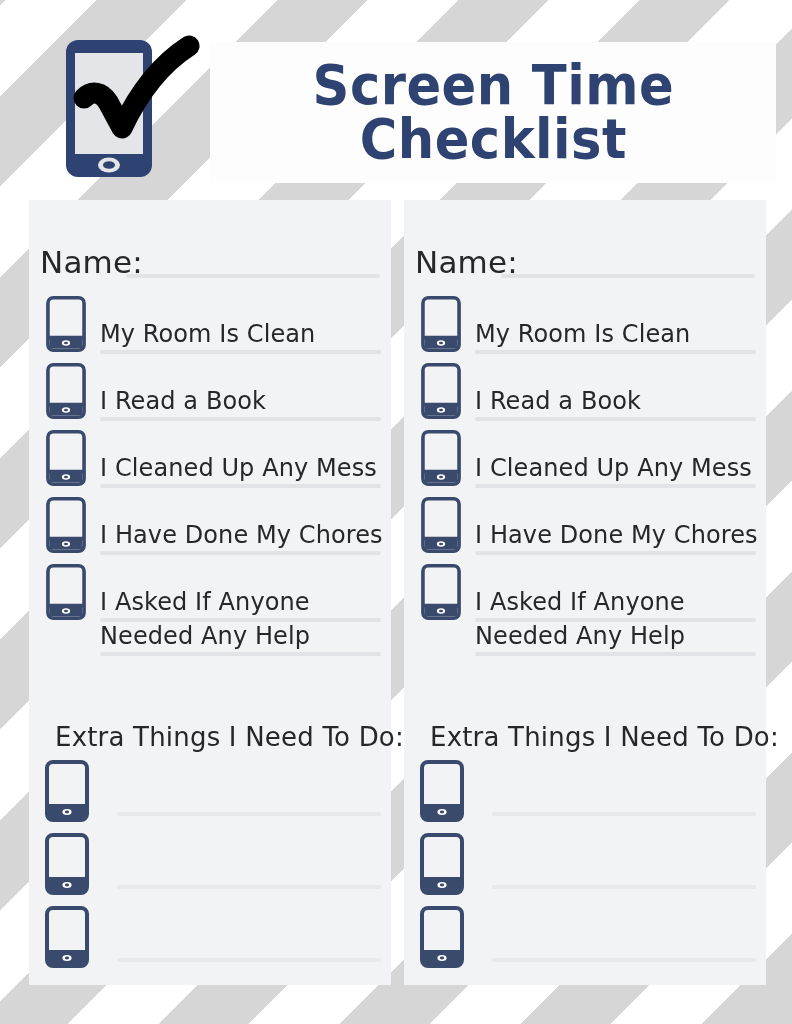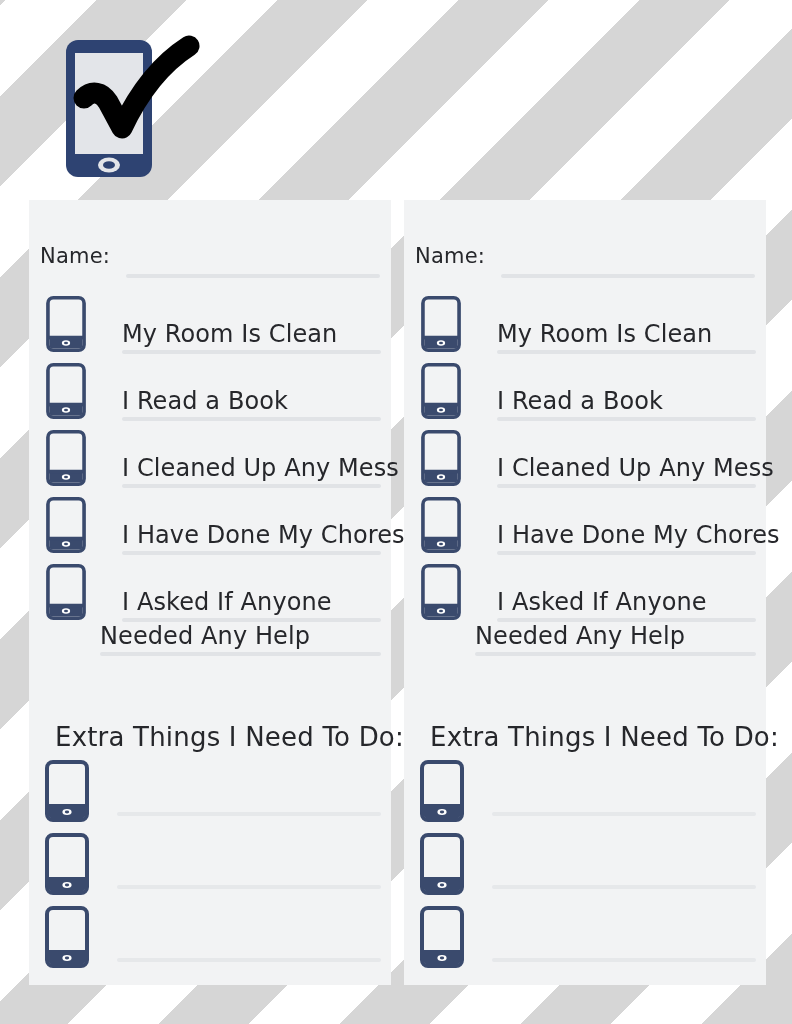--- a/index.html
+++ b/index.html
@@ -83,21 +83,21 @@
     position: absolute;
     left: 11px;
     top: 44px;
     width: 340px;
     height: 34px;
   }
   .name-label {
     position: absolute;
     left: 0;
     top: 0;
-    font-size: 21px;
+    font-size: 31px;
     color: #26272b;
     letter-spacing: 0.2px;
   }
   .name-line {
     position: absolute;
     left: 86px;
     right: 0;
     bottom: 0;
     height: 4px;
     background: #e1e3e6;
@@ -110,21 +110,20 @@
     left: 16px;
     width: 330px;
     height: 58px;
   }
   .row-text-wrap {
     position: absolute;
     left: 55px;
     right: -6px;
     bottom: 0;
     height: 40px;
-    margin-left: 22px;
   }
   .row-text {
     position: absolute;
     left: 0;
     bottom: 6px;
     font-size: 24px;
     color: #26272b;
     white-space: nowrap;
     letter-spacing: 0.1px;
   }
@@ -208,20 +207,24 @@
   <div id="logo-wrap">
     <svg viewBox="0 0 160 150" width="160" height="150" aria-hidden="true">
       <rect x="10" y="6" width="86" height="137" rx="12" ry="12" fill="#2e4372"></rect>
       <rect x="19" y="19" width="68" height="101" fill="#e3e5e9"></rect>
       <ellipse cx="53" cy="131" rx="11" ry="7.5" fill="#e3e5e9"></ellipse>
       <ellipse cx="53" cy="131" rx="6" ry="3.8" fill="#2e4372"></ellipse>
       <path d="M28 64 C36 56 46 58 52 68 L66 94 C84 56 108 28 133 12" stroke="#000000" stroke-width="21" fill="none" stroke-linecap="round" stroke-linejoin="round"></path>
     </svg>
   </div>
 
+  <div id="header-banner">
+    <div id="header-title">Screen Time
+Checklist</div>
+  </div>
 
   <div class="card" id="card-left">
     <div class="card-inner">
         <div class="name-row">
           <span class="name-label">Name:</span>
           <span class="name-line"></span>
         </div>
         <div class="check-row" style="top:96px"><span><svg class="cb" viewBox="0 0 44 62" width="42" height="56" aria-hidden="true">
               <rect x="2" y="2" width="40" height="58" rx="6" ry="6" fill="none" stroke="#3a4a6d" stroke-width="4"></rect>
               <rect x="4" y="46" width="36" height="12" rx="2" ry="2" fill="#3a4a6d"></rect>

